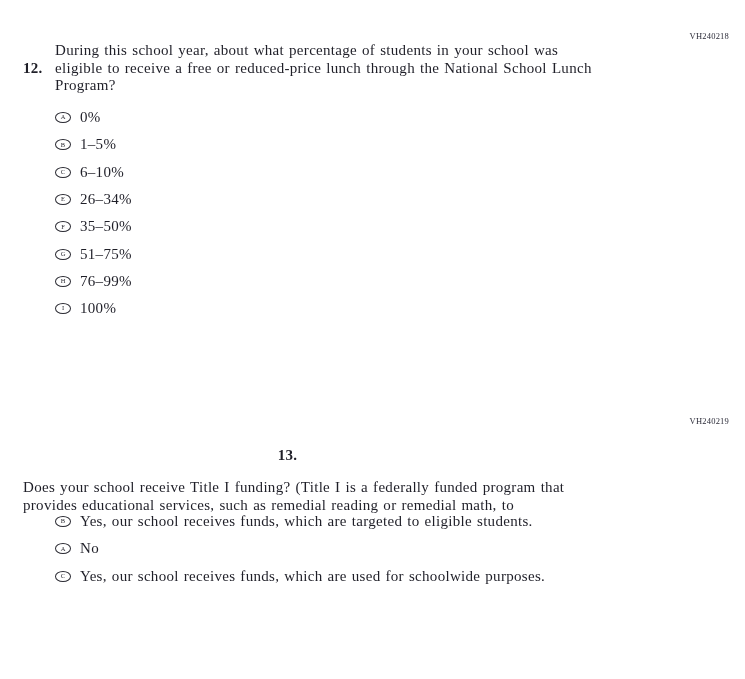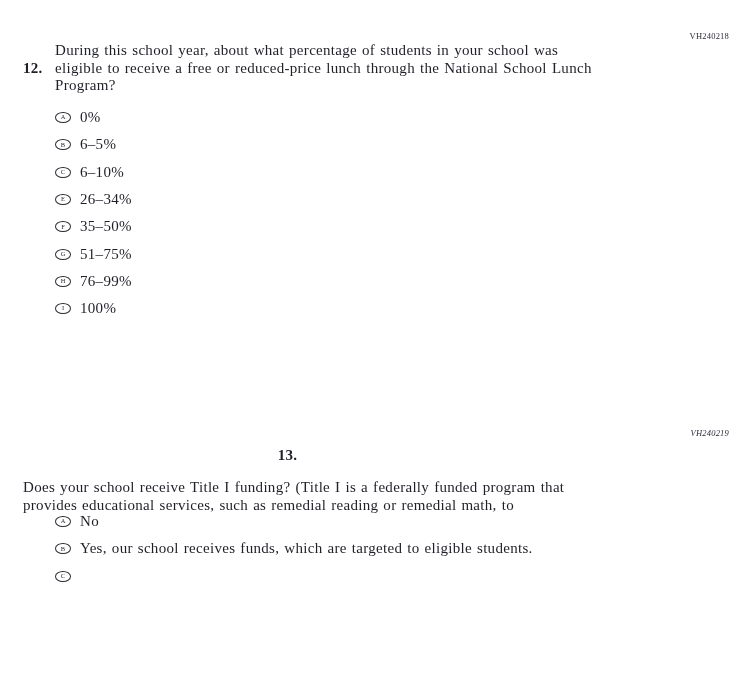--- a/index.html
+++ b/index.html
@@ -18,21 +18,21 @@
   }
   .code-label {
     position: absolute;
     right: 16px;
     font-size: 8.5px;
     letter-spacing: 0.2px;
     color: #2b2b38;
     white-space: nowrap;
   }
   .code-q12 { top: 31px; }
-  .code-q13 { top: 428px; font-style: italic; }
+  .code-q13 { top: 416px; }
 
   .question {
     position: absolute;
     left: 23px;
     display: flex;
     align-items: center;
   }
   .question-q12 { top: 42px; }
   .question-q13 { top: 447px; flex-direction: column; }
 
@@ -111,21 +111,21 @@
     <div class="option-row">
       <span class="bubble">
           <span class="bubble-letter">A</span>
         </span>
       <span class="option-label">0%</span>
     </div>
     <div class="option-row">
       <span class="bubble">
           <span class="bubble-letter">B</span>
         </span>
-      <span class="option-label">6–5%</span>
+      <span class="option-label">1–5%</span>
     </div>
     <div class="option-row">
       <span class="bubble">
           <span class="bubble-letter">C</span>
         </span>
       <span class="option-label">6–10%</span>
     </div>
     <div class="option-row">
       <span class="bubble">
           <span class="bubble-letter">E</span>
@@ -164,30 +164,31 @@
     <span class="q-num">13.</span>
     <div class="q-text">
       <div class="q-line">Does your school receive Title I funding? (Title I is a federally funded program that</div>
       <div class="q-line">provides educational services, such as remedial reading or remedial math, to</div>
     </div>
   </div>
 
   <div class="options options-q13">
     <div class="option-row">
       <span class="bubble">
+          <span class="bubble-letter">B</span>
+        </span>
+      <span class="option-label">Yes, our school receives funds, which are targeted to eligible students.</span>
+    </div>
+    <div class="option-row">
+      <span class="bubble">
           <span class="bubble-letter">A</span>
         </span>
       <span class="option-label">No</span>
     </div>
     <div class="option-row">
       <span class="bubble">
-          <span class="bubble-letter">B</span>
-        </span>
-      <span class="option-label">Yes, our school receives funds, which are targeted to eligible students.</span>
-    </div>
-    <div class="option-row">
-      <span class="bubble">
           <span class="bubble-letter">C</span>
         </span>
+      <span class="option-label">Yes, our school receives funds, which are used for schoolwide purposes.</span>
     </div>
   </div>
 
 </div>
 
 </body></html>

